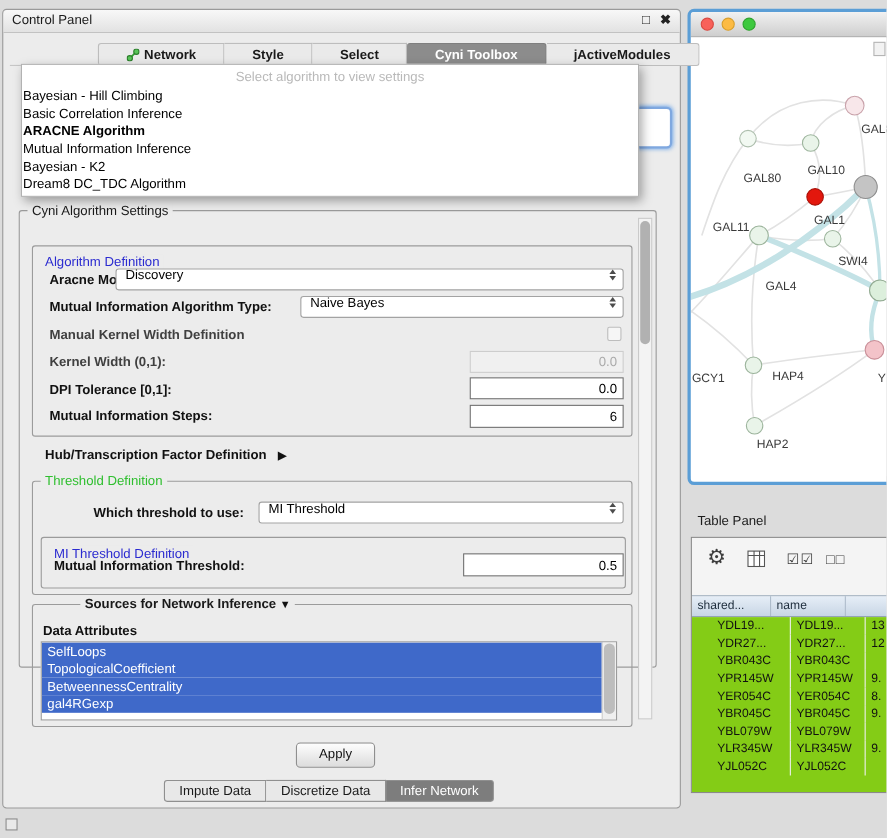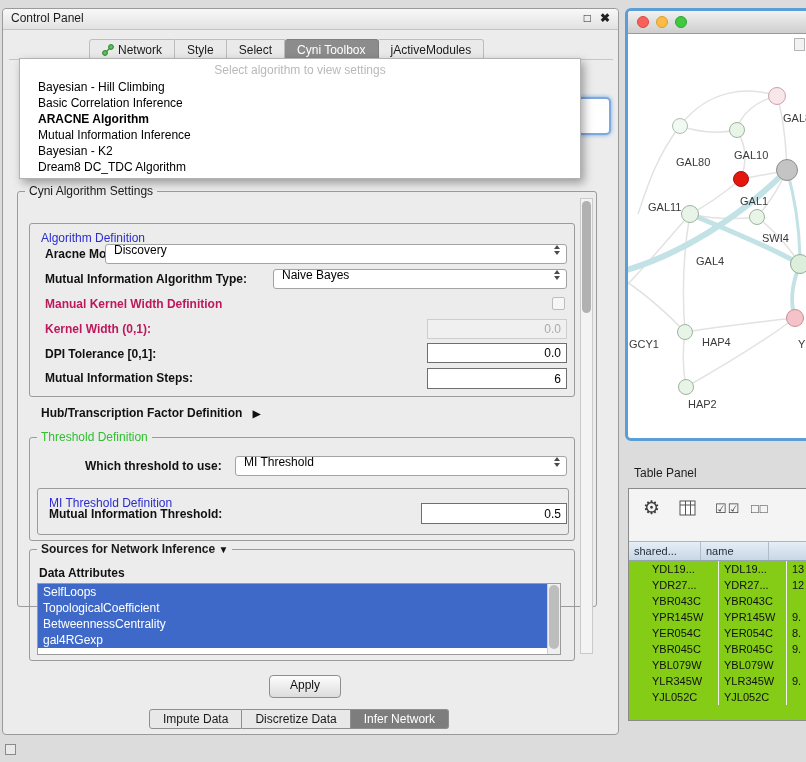--- a/index.html
+++ b/index.html
@@ -5,39 +5,39 @@
   html,body{margin:0;padding:0;background:#dedede;}
   .stage{position:relative;width:806px;height:762px;background:#dcdcdc;font-family:"Liberation Sans",sans-serif;overflow:hidden;}
   
   .cp{position:absolute;left:2px;top:8px;width:617px;height:727px;background:#ececec;border:1px solid #9a9a9a;box-sizing:border-box;border-radius:4px;}
   .cp-bar{position:absolute;left:0;top:0;right:0;height:20px;background:linear-gradient(#f8f8f8,#e2e2e2);border-bottom:1px solid #c2c2c2;border-radius:4px 4px 0 0;}
   .cp-title{position:absolute;left:8px;top:2px;font-size:12px;color:#1c1c1c;}
   .winbtns{position:absolute;right:8px;top:2px;display:flex;gap:9px;font-size:12px;color:#222;font-weight:bold;}
   .wbtn{cursor:default;}
   
   .ttabs{position:absolute;left:86px;top:30px;height:21px;display:flex;z-index:3;}
-  .ttab{display:flex;align-items:center;gap:4px;padding:0 12px;font-size:12px;color:#1a1a1a;background:#eaeaea;border:1px solid #bdbdbd;border-left:none;white-space:nowrap;}
+  .ttab{display:flex;align-items:center;gap:4px;padding:0 25px;font-size:12px;color:#1a1a1a;background:#eaeaea;border:1px solid #bdbdbd;border-left:none;white-space:nowrap;font-weight:bold;}
   .ttab:first-child{border-left:1px solid #bdbdbd;border-radius:3px 0 0 3px;}
   .ttab:last-child{border-radius:0 3px 3px 0;}
   .ttab.active{background:#8c8c8c;color:#fff;border-color:#7f7f7f;border-radius:3px;}
   .tabline{position:absolute;left:6px;top:50px;width:604px;border-top:1px solid #c6c6c6;z-index:1;}
   
   .popup{position:absolute;left:16px;top:49px;width:560px;background:#fff;border:1px solid #b2b2b2;box-shadow:3px 4px 9px rgba(0,0,0,.35);z-index:40;padding:2px 0 3px 0;}
   .popup .ph{height:18px;line-height:18px;text-align:center;color:#b9b9b9;font-size:12px;}
-  .popup .it{height:16px;line-height:16px;font-size:12px;padding-left:18px;color:#000;white-space:nowrap;}
+  .popup .it{height:16px;line-height:16px;font-size:12px;padding-left:1px;color:#000;white-space:nowrap;}
   .popup .it.sel{font-weight:bold;}
   .combofrag{position:absolute;left:574px;top:88px;width:30px;height:34px;border:2px solid #7fa8e0;border-radius:5px;background:#fff;box-shadow:0 0 4px #6fa6e8;z-index:10;}
   
   .group{position:absolute;border:1px solid #9b9b9b;border-radius:3px;box-sizing:border-box;z-index:5;}
   .gtitle{position:absolute;top:-8px;left:7px;background:#ececec;padding:0 4px;font-size:12px;white-space:nowrap;color:#1a1a1a;}
   .gt-blue{color:#2b2bd0;margin-top:15px;}
   .gt-green{color:#2fbf2f;}
   
   .blab{position:absolute;font-size:12px;font-weight:bold;color:#111;line-height:20px;white-space:nowrap;z-index:6;}
-  .glab{position:absolute;font-size:12px;font-weight:bold;color:#be185d;line-height:20px;white-space:nowrap;z-index:6;}
+  .glab{position:absolute;font-size:12px;font-weight:bold;color:#404040;line-height:20px;white-space:nowrap;z-index:6;}
   .combo{position:absolute;height:20px;background:#fff;border:1px solid #a3a3a3;border-radius:3px;display:flex;align-items:center;justify-content:space-between;font-size:12px;padding:0 3px 8px 8px;box-sizing:border-box;z-index:6;}
   .spin{width:13px;display:flex;flex-direction:column;align-items:center;gap:2px;}
   .spin i{display:block;width:0;height:0;border-left:3.5px solid transparent;border-right:3.5px solid transparent;}
   .spin .up{border-bottom:4px solid #4c4c4c;}
   .spin .dn{border-top:4px solid #4c4c4c;}
   .tfield{position:absolute;height:20px;box-sizing:border-box;border:1px solid #6f6f6f;background:#fff;font-size:12px;text-align:right;padding:0 5px;font-family:"Liberation Sans",sans-serif;z-index:6;}
   .tfield.dis{border:1px solid #cdcdcd;background:#f0f0f0;color:#ababab;}
   .cb{position:absolute;width:13px;height:13px;border:1px solid #bdbdbd;background:#f6f6f6;border-radius:2px;box-sizing:border-box;z-index:6;}
   .tri{font-size:10px;color:#111;}
   
@@ -197,21 +197,21 @@
         </span>
     </div>
 
     <div class="group" style="left:34px;top:479px;width:532px;height:47px;">
       <span class="gtitle gt-blue">MI Threshold Definition</span>
     </div>
     <span class="blab" style="left:46px;top:495px;">Mutual Information Threshold:</span>
     <input class="tfield" style="left: 418px; top: 494px; width: 146px; height: 21px;" value="0.5">
 
     <div class="group" style="left:26px;top:540px;width:546px;height:112px;">
-      <span class="gtitle" style="font-weight:bold;">
+      <span class="gtitle" style="font-weight:bold;margin-left:36px;">
         <span>Sources for Network Inference</span>
         <span class="tri">▼</span>
       </span>
     </div>
     <span class="blab" style="left:36px;top:554px;">Data Attributes</span>
     <div class="alist" style="left:34px;top:574px;width:524px;height:72px;">
       <div class="aitem">SelfLoops</div>
       <div class="aitem">TopologicalCoefficient</div>
       <div class="aitem">BetweennessCentrality</div>
       <div class="aitem">gal4RGexp</div>

